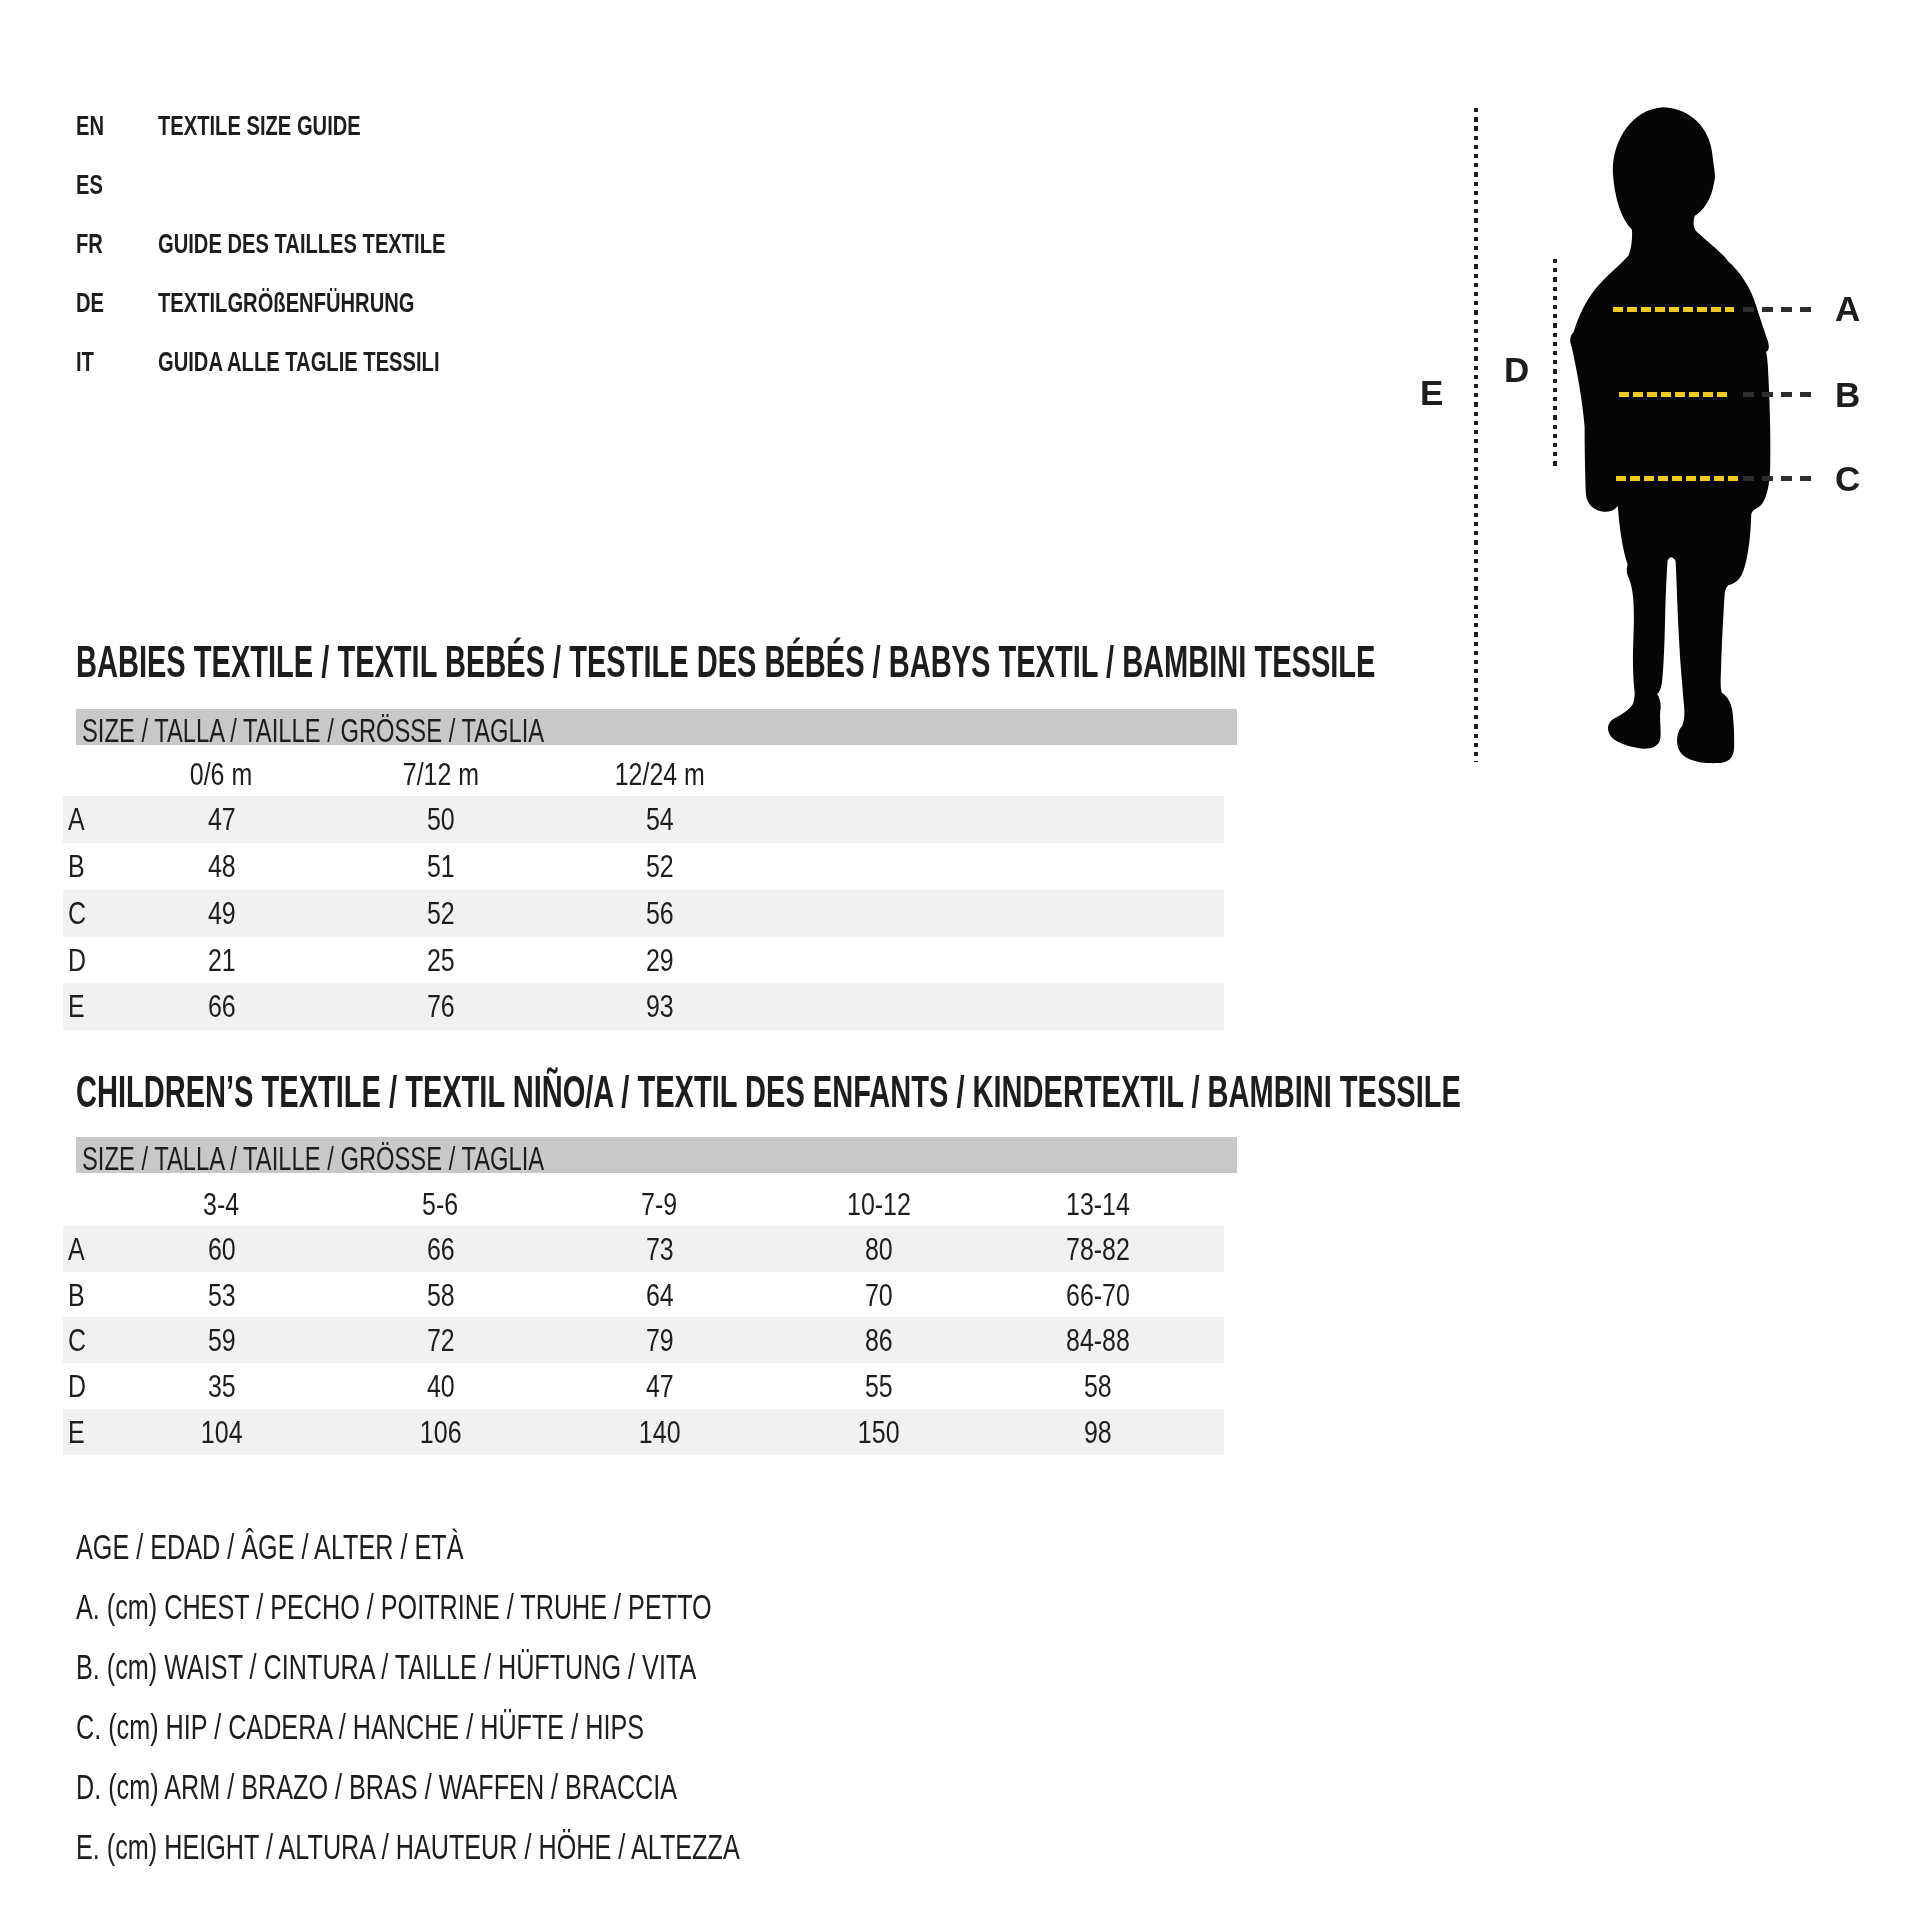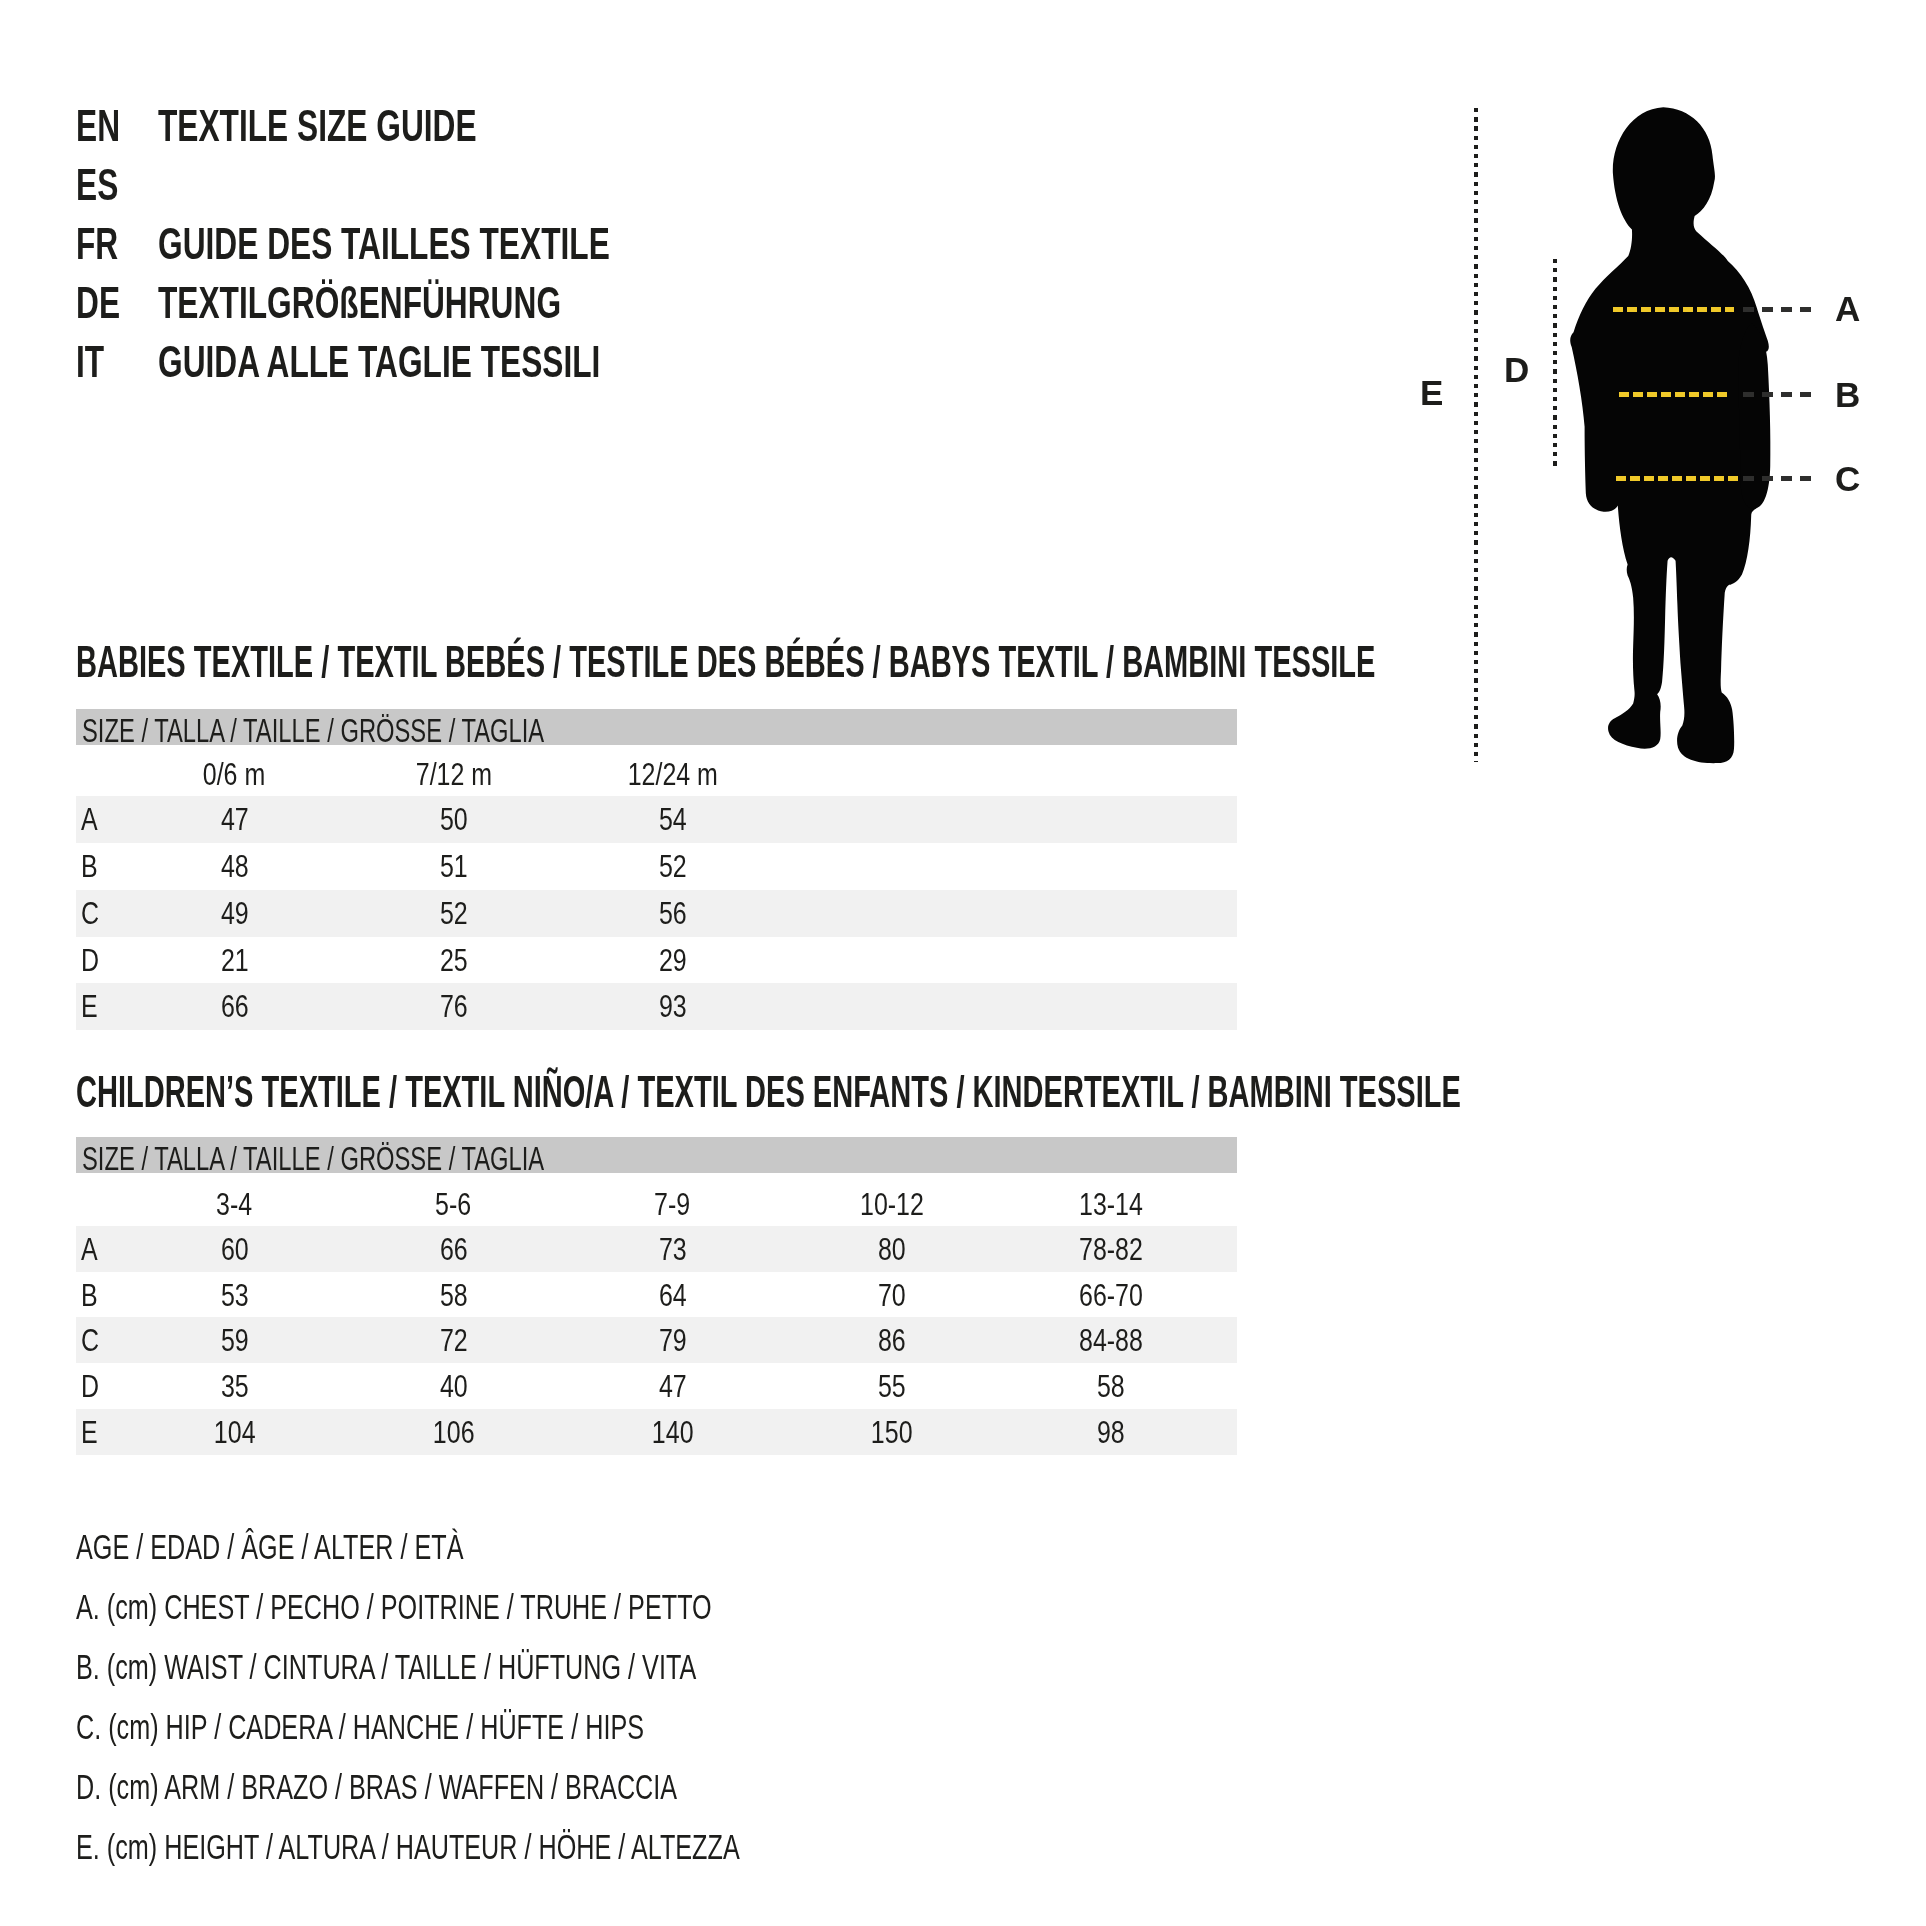--- a/index.html
+++ b/index.html
@@ -15,21 +15,21 @@
     position:relative;width:1926px;height:1926px;background:#fff;overflow:hidden;
     font-family:"Liberation Sans","DejaVu Sans",sans-serif;color:var(--ink);
   }
   
   .cx{display:inline-block;white-space:nowrap;transform:scaleX(0.72);transform-origin:0 50%;}
   .cxc{display:inline-block;white-space:nowrap;transform:scaleX(0.78);transform-origin:50% 50%;}
   .cxt{display:inline-block;white-space:nowrap;transform:scaleX(0.66);transform-origin:0 50%;}
 
   
   .langs{position:absolute;left:76px;top:96px;}
-  .lang-row{display:flex;height:59px;align-items:center;font-size:44px;font-weight:700;}
+  .lang-row{display:flex;height:59px;align-items:center;font-size:28px;font-weight:700;}
   .lang-code{width:82px;flex:0 0 82px;}
   
   .vdots{position:absolute;width:4.3px;background:repeating-linear-gradient(180deg,var(--ink) 0 4.3px,transparent 4.3px 9.2px);}
   .e-line{left:1474px;top:108px;height:654px;}
   .d-line{left:1553px;top:259px;height:209px;}
   .m-label{position:absolute;font-size:35px;font-weight:700;width:43px;height:38px;line-height:38px;}
   .lab-e{left:1420px;top:374px;}
   .lab-d{left:1504px;top:351px;}
   .lab-a{left:1835px;top:290px;}
   .lab-b{left:1835px;top:376px;}
@@ -44,21 +44,21 @@
   .d-c{left:1743px;top:476px;width:73px;}
   .figure{position:absolute;left:1568px;top:106px;width:209px;height:662px;color:var(--sil);z-index:2;}
   
   .sec-title{position:absolute;left:76px;font-size:44px;font-weight:700;line-height:52px;}
   .t-babies-title{top:636px;}
   .t-children-title{top:1066px;}
   .grebar{position:absolute;left:76px;width:1161px;height:36px;background:var(--bar);font-size:33px;line-height:44px;}
   .grebar .pad{padding-left:6.2px;}
   .bar-babies{top:709px;}
   .bar-children{top:1137px;}
-  .trow{position:absolute;left:76px;width:1161px;display:flex;font-size:32px;}
+  .trow{position:absolute;left:63px;width:1161px;display:flex;font-size:32px;}
   .trow .rl{flex:0 0 49px;padding-left:5px;box-sizing:border-box;text-align:left;}
   .trow .cell{flex:0 0 219px;text-align:center;}
   .shade{background:var(--stripe);}
   
   .legend{position:absolute;left:76px;top:1517px;font-size:35px;}
   .legend .lline{height:60px;line-height:60px;}
 </style>
 </head>
 <body>
 

